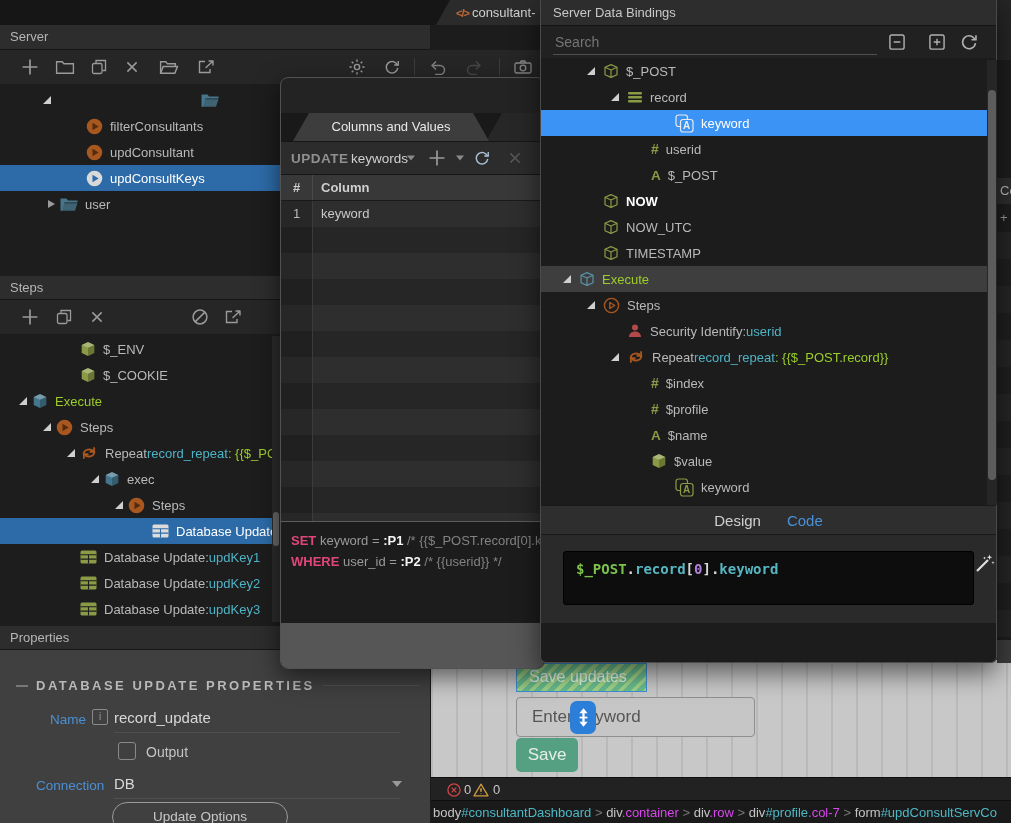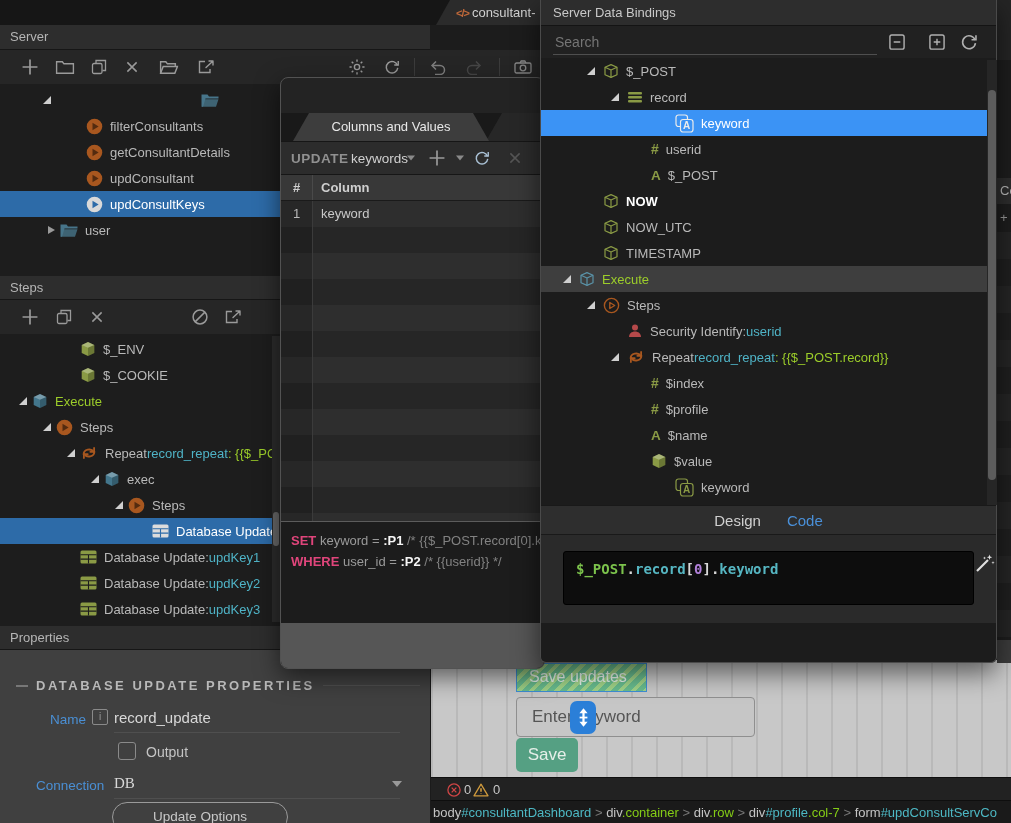--- a/index.html
+++ b/index.html
@@ -62,21 +62,21 @@
   .keyword-input::placeholder{color:#555;opacity:1;}
   .dyn-badge{position:absolute;left:139px;top:41px;width:26px;height:33px;background:#2b7fd8;border-radius:7px;
           display:flex;align-items:center;justify-content:center;}
   .save-btn{position:absolute;left:85px;top:78px;width:62px;height:34px;background:#55a083;border-radius:5px;
           color:#e6efe9;font-size:17px;text-align:center;line-height:34px;}
   
   .statusbar{position:absolute;left:431px;top:777px;width:580px;height:23px;background:#222;border-top:1px solid #0f0f0f;}
   .statusbar .cnt{position:absolute;top:4px;font-size:13px;color:#c8c8c8;}
   .breadcrumb{position:absolute;left:431px;top:800px;width:580px;height:23px;background:#1a1a1a;border-top:1px solid #0e0e0e;
           font-size:13px;line-height:23px;padding-left:2px;white-space:nowrap;overflow:hidden;box-sizing:border-box;}
-  .bc-tag{color:#c4c4c4;} .bc-id{color:#4db8c4;} .bc-cls{color:#84cc16;} .bc-sep{color:#777;}
+  .bc-tag{color:#c4c4c4;} .bc-id{color:#4db8c4;} .bc-cls{color:#d946ef;} .bc-sep{color:#777;}
   
   .bg-strip{position:absolute;left:997px;top:0;width:14px;height:663px;background:#1d1d1d;z-index:5;overflow:hidden;}
   .bgs-top{position:absolute;left:0;top:0;width:14px;height:60px;background:#252525;}
   .bgs-hdr{position:absolute;left:0;top:178px;width:14px;height:26px;background:#2d2d2d;color:#bbb;font-size:13px;line-height:26px;padding-left:3px;overflow:hidden;}
   .bgs-plus{position:absolute;left:0;top:204px;width:14px;height:28px;color:#999;font-size:13px;line-height:28px;padding-left:3px;}
   .bgs-foot{position:absolute;left:0;top:640px;width:14px;height:23px;background:#3c3c3c;}
   
   .sql-dialog{position:absolute;left:280px;top:77px;width:265px;height:592px;background:#232323;border:1px solid #525252;
           border-radius:8px;box-sizing:border-box;z-index:10;box-shadow:0 8px 24px rgba(0,0,0,.55);overflow:hidden;}
   .sqd-tabs{position:absolute;left:0;top:35px;width:100%;height:28px;background:#191919;}
@@ -231,30 +231,20 @@
         <span class="pt-t">filterConsultants</span>
       </div>
       <div class="tree-row" style="height: 26px; padding-left: 68px;">
         <span class="arrowbox" style="width: 18px;"></span>
         <span class="iconbox">
           <svg width="17" height="17" viewBox="0 0 16 16">
             <circle cx="8" cy="8" r="7.3" fill="#a8571f"></circle>
             <path d="M6.1 4.5v7L11.9 8z" fill="rgba(0,0,0,.5)"></path>
           </svg>
         </span>
-        <span class="pt-t">getConsultantDetails</span>
-      </div>
-      <div class="tree-row" style="height: 26px; padding-left: 68px;">
-        <span class="arrowbox" style="width: 18px;"></span>
-        <span class="iconbox">
-          <svg width="17" height="17" viewBox="0 0 16 16">
-            <circle cx="8" cy="8" r="7.3" fill="#a8571f"></circle>
-            <path d="M6.1 4.5v7L11.9 8z" fill="rgba(0,0,0,.5)"></path>
-          </svg>
-        </span>
         <span class="pt-t">updConsultant</span>
       </div>
       <div class="tree-row sel-left" style="height: 26px; padding-left: 68px;">
         <span class="arrowbox" style="width: 18px;"></span>
         <span class="iconbox">
           <svg width="17" height="17" viewBox="0 0 16 16">
             <circle cx="8" cy="8" r="7.3" fill="#d9d9d9"></circle>
             <path d="M6.1 4.5v7L11.9 8z" fill="#2d6ba8"></path>
           </svg>
         </span>
@@ -461,21 +451,21 @@
       <span class="sec-title">DATABASE UPDATE PROPERTIES</span>
       <span class="sec-line"></span>
     </div>
     <span class="blue-label abs" style="left:50px;top:62px;">Name</span>
     <span class="info-box">i</span>
     <span class="prop-value abs" style="left:114px;top:59px;">record_update</span>
     <span class="prop-underline" style="top:82px;"></span>
     <span class="checkbox"></span>
     <span class="abs" style="left:146px;top:94px;font-size:14px;color:#c4c4c4;">Output</span>
     <span class="blue-label abs" style="left:36px;top:128px;">Connection</span>
-    <span class="prop-value abs" style="left:114px;top:125px;font-family:Liberation Serif, serif;">DB</span>
+    <span class="prop-value abs" style="left:114px;top:125px;">DB</span>
     <span class="caret-down abs" style="left:392px;top:131px;"></span>
     <span class="prop-underline" style="top:148px;"></span>
     <div class="update-btn">Update Options</div>
   </div>
 
   <div class="canvas">
     <div class="save-updates">Save updates</div>
     <input class="keyword-input" placeholder="Enter keyword" style="">
     <div class="dyn-badge">
       <svg width="13" height="19" viewBox="0 0 14 20" fill="#fff">

